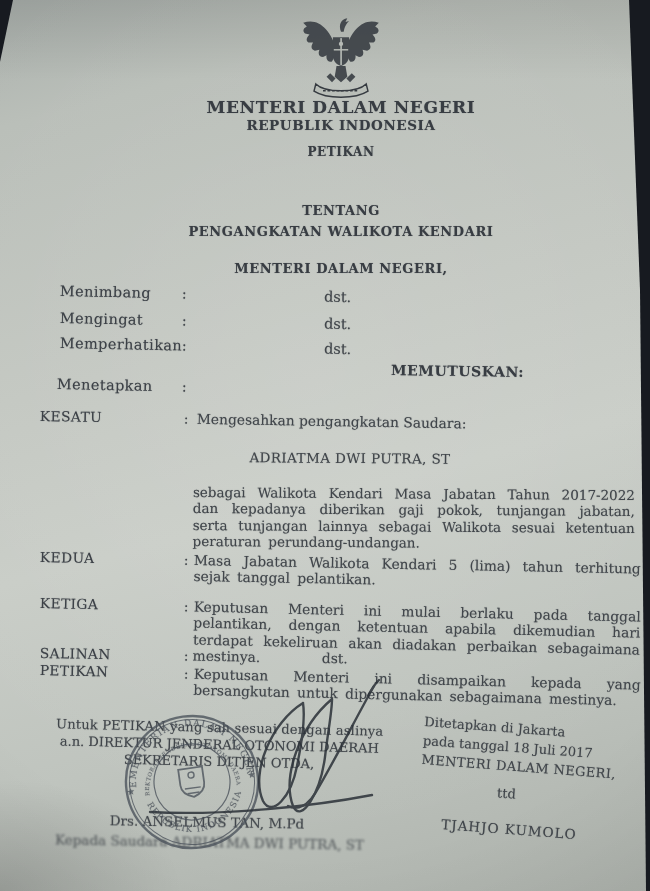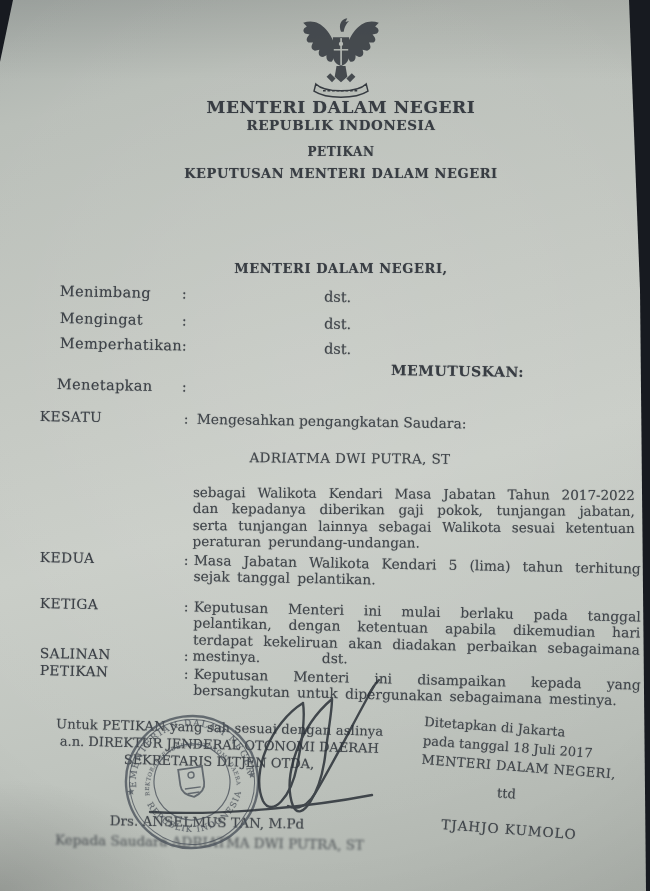--- a/index.html
+++ b/index.html
@@ -53,21 +53,22 @@
       <g>
         <path d="M22,82 C32,92 68,92 78,82 L80,90 C66,99 34,99 20,90 Z" fill="#b9beb8" stroke="#363b41" stroke-width="1.6"></path>
         <path d="M30,89.5 h40" stroke="#363b41" stroke-width="1.6" stroke-dasharray="3 2" fill="none"></path>
       </g>
     </svg>
 
     <div class="t c hd center-col" style="top:97px;font-size:17px;text-align:center;">MENTERI DALAM NEGERI</div>
     <div class="t c hd center-col" style="top:117px;font-size:13.5px;">REPUBLIK INDONESIA</div>
 
     <div class="t c hd center-col" style="top:145px;font-size:12px;">PETIKAN</div>
-    <div class="t c hd center-col" style="top:166px;font-size:13px;">KEPUTUSAN MENTERI DALAM NEGERI</div>
+    <div class="t c hd center-col" style="top:203px;font-size:13px;">TENTANG</div>
+    <div class="t c hd center-col" style="top:224px;font-size:13px;">PENGANGKATAN WALIKOTA KENDARI</div>
     <div class="t c hd center-col" style="top:261px;font-size:13px;">MENTERI DALAM NEGERI,</div>
 
     <div class="t" style="left:60px;top:283px;width:560px;font-size:14.5px;transform:rotate(1.2deg);transform-origin:left top;">
       <span class="row-lbl">Menimbang</span>
       <span class="colon" style="left:122px;">:</span>
       <span class="val" style="left:218px;width:120px;">dst.</span>
     </div>
     <div class="t" style="left:60px;top:310px;width:560px;font-size:14.5px;transform:rotate(1.2deg);transform-origin:left top;">
       <span class="row-lbl">Mengingat</span>
       <span class="colon" style="left:122px;">:</span>

